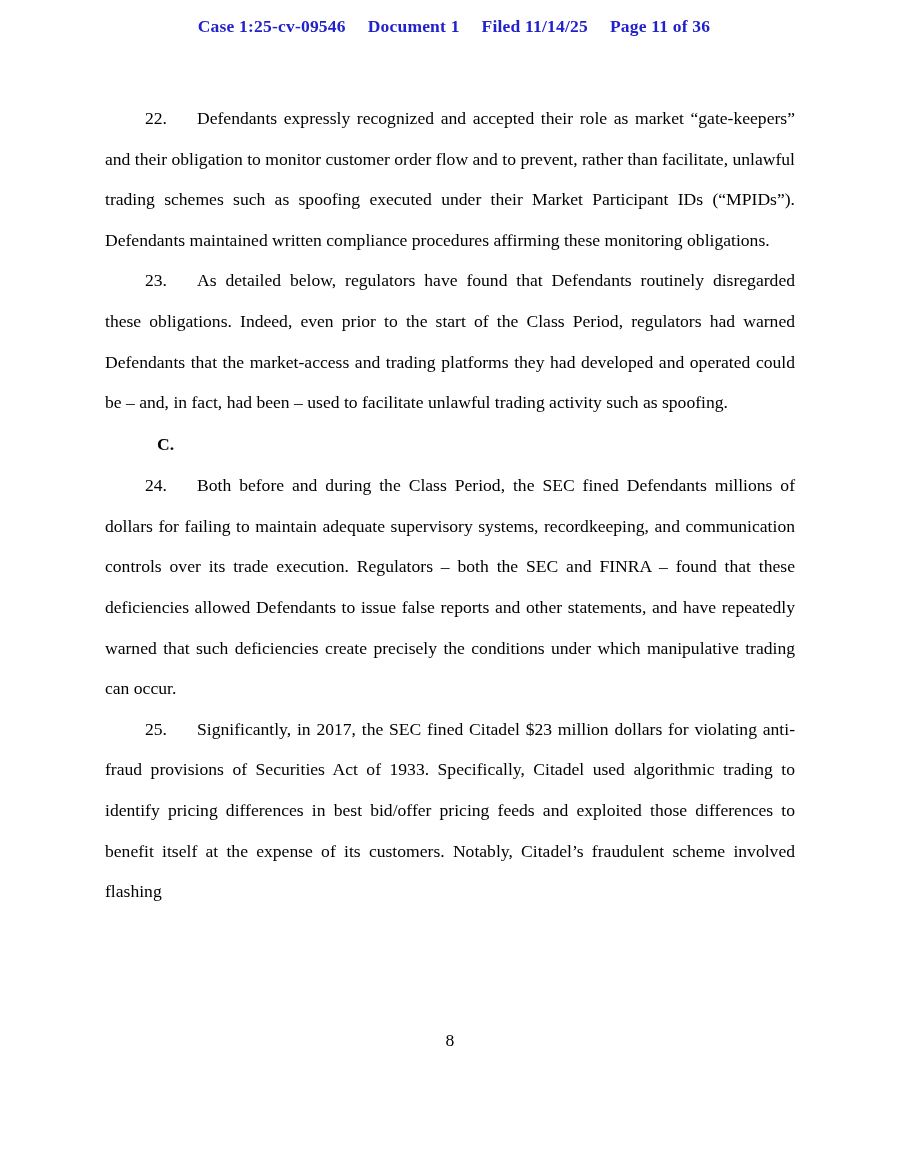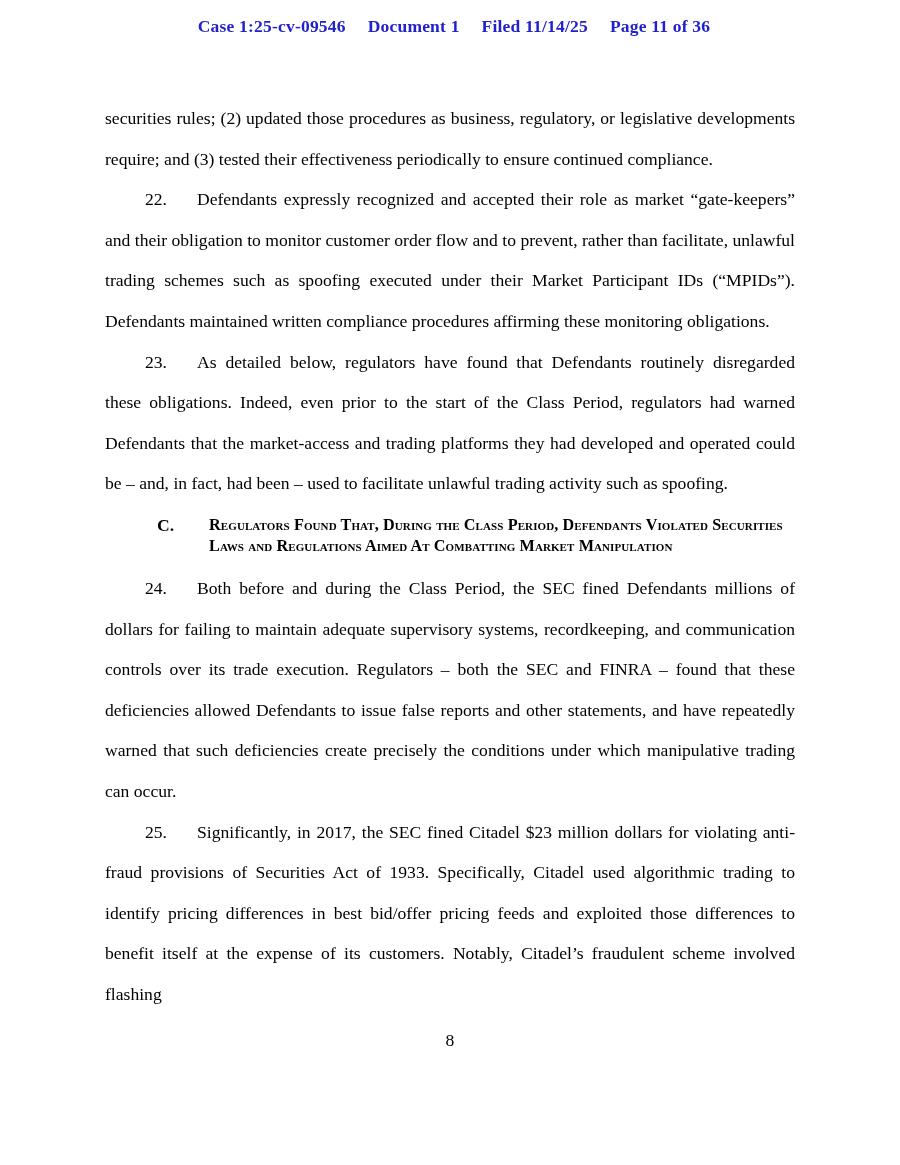--- a/index.html
+++ b/index.html
@@ -86,29 +86,27 @@
 <body>
 
 <div class="page">
 
   <div class="header-stamp">
     <span>Case 1:25-cv-09546</span><span class="stamp-gap"></span><span>Document 1</span><span class="stamp-gap"></span><span>Filed 11/14/25</span><span class="stamp-gap"></span><span>Page 11 of 36</span>
   </div>
 
   <div class="body-col">
 
-    <p class="para">securities rules; (2) updated those procedures as business, regulatory, or legislative developments require; and (3) tested their effectiveness periodically to ensure continued compliance.</p>
 
     <p class="para"><span class="numlead">22.</span><span>Defendants expressly recognized and accepted their role as market “gate-keepers” and their obligation to monitor customer order flow and to prevent, rather than facilitate, unlawful trading schemes such as spoofing executed under their Market Participant IDs (“MPIDs”). Defendants maintained written compliance procedures affirming these monitoring obligations.</span></p>
 
     <p class="para"><span class="numlead">23.</span><span>As detailed below, regulators have found that Defendants routinely disregarded these obligations.   Indeed, even prior to the start of the Class Period, regulators had warned Defendants that the market-access and trading platforms they had developed and operated could be – and, in fact, had been – used to facilitate unlawful trading activity such as spoofing.</span></p>
 
     <div class="heading-block">
       <div class="heading-letter">C.</div>
-      <div class="heading-text">Regulators Found That, During the Class Period, Defendants Violated Securities Laws and Regulations Aimed At Combatting Market Manipulation</div>
     </div>
 
     <p class="para"><span class="numlead">24.</span><span>Both before and during the Class Period, the SEC fined Defendants millions of dollars for failing to maintain adequate supervisory systems, recordkeeping, and communication controls over its trade execution.   Regulators – both the SEC and FINRA – found that these deficiencies allowed Defendants to issue false reports and other statements, and have repeatedly warned that such deficiencies create precisely the conditions under which manipulative trading can occur.</span></p>
 
     <p class="para"><span class="numlead">25.</span><span>Significantly, in 2017, the SEC fined Citadel $23 million dollars for violating anti-fraud provisions of Securities Act of 1933.   Specifically, Citadel used algorithmic trading to identify pricing differences in best bid/offer pricing feeds and exploited those differences to benefit itself at the expense of its customers.   Notably, Citadel’s fraudulent scheme involved flashing</span></p>
 
   </div>
 
   <div class="page-number">8</div>
 

